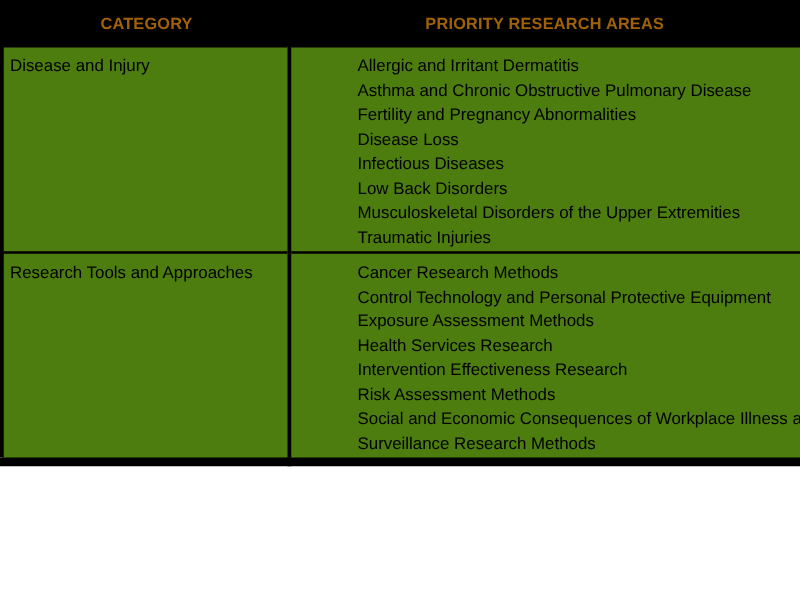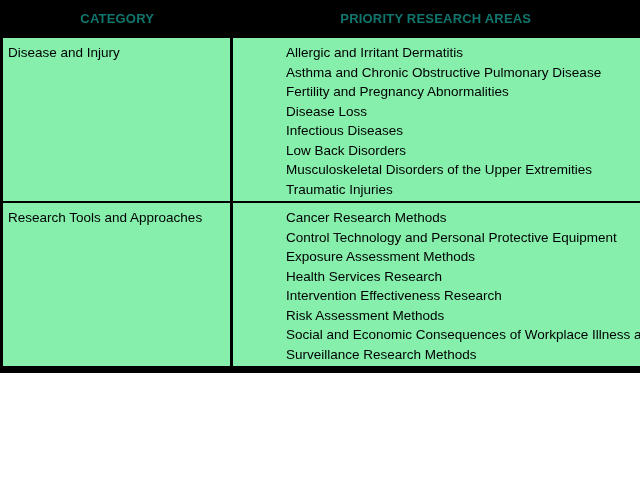--- a/index.html
+++ b/index.html
@@ -20,31 +20,31 @@
     table-layout: fixed;
     border-left: 3px solid #000000;
     border-right: 3px solid #000000;
     border-bottom: 7px solid #000000;
     border-top: 0;
   }
   col.c1 { width: 230px; }
   col.c2 { width: 410px; }
   thead th {
     background: #000000;
-    color: #0f766e;
+    color: #a16207;
     font-size: 13px;
     font-weight: bold;
     height: 37px;
     text-align: center;
     vertical-align: middle;
     letter-spacing: 0.2px;
     border: 0;
   }
   tbody td {
-    background: #86efac;
+    background: #4d7c0f;
     color: #000000;
     vertical-align: top;
     font-size: 13.5px;
     line-height: 19.5px;
     padding: 5px 4px 2px 5px;
     border-top: 2px solid #000000;
   }
   tbody td.cat-cell {
     border-right: 3px solid #000000;
   }

